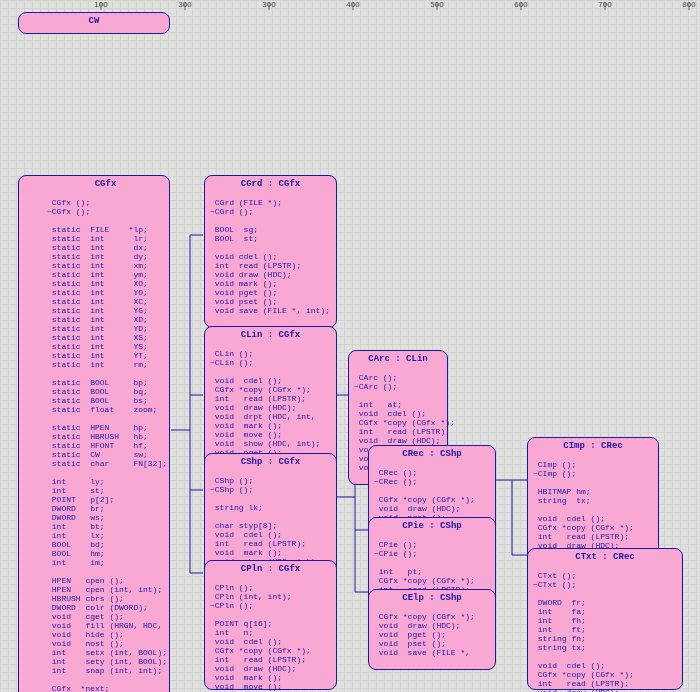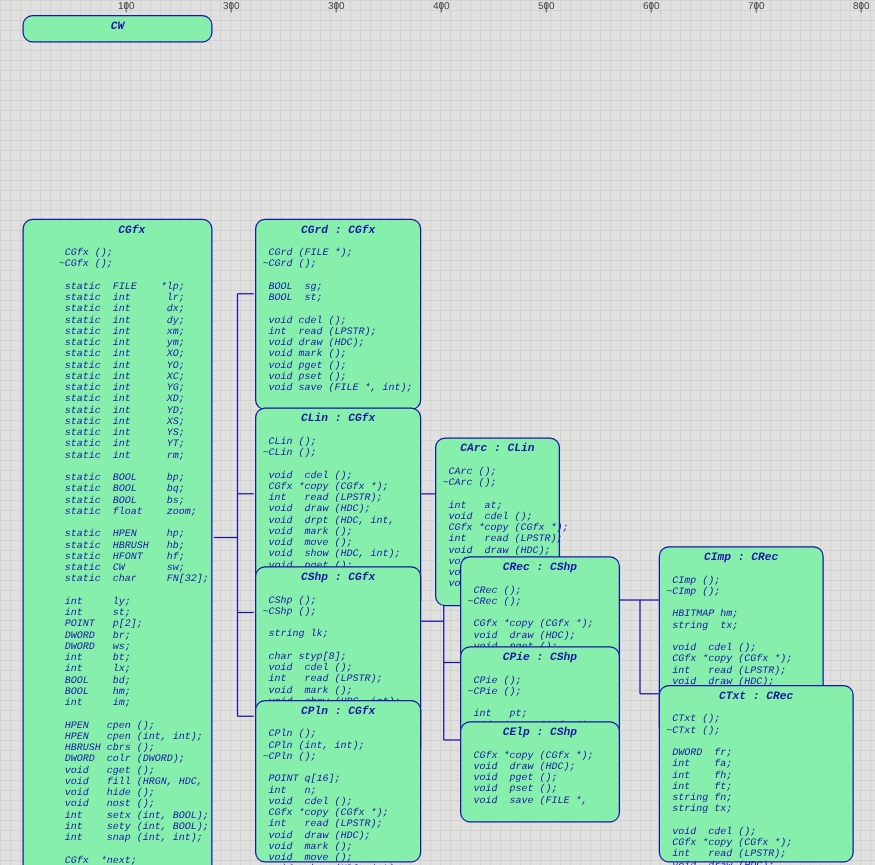--- a/index.html
+++ b/index.html
@@ -13,26 +13,25 @@
     background-size: 8px 8px;
     font-family: "Courier New", Courier, monospace;
     position: relative;
     overflow: hidden;
   }
   svg.rulers { position: absolute; inset: 0; width: 700px; height: 692px; pointer-events: none; }
   svg.connectors { position: absolute; inset: 0; width: 700px; height: 692px; pointer-events: none; }
 
   .node {
     position: absolute;
-    background: #86efac;
+    background: #f9a8d4;
     border: 1px solid #1a16a6;
     border-radius: 8px;
     box-sizing: border-box;
     padding: 3px 5px 4px 5px;
-    font-style: italic;
   }
   .node-title {
     text-align: center;
     color: #1a16a6;
     font-weight: bold;
     font-size: 9px;
     line-height: 11px;
     margin-bottom: 2px;
     white-space: pre;
   }
@@ -317,20 +316,20 @@
  int   read (LPSTR);
  void  draw (HDC);
  void  mark ();
  void  move ();
  void  show (HDC, int);
  void  pget ();
  void  pset ();
  void  save (FILE *,</pre>
 </div>
 
-<div class="node" style="left:368px; top:577px; width:128px;">
+<div class="node" style="left:368px; top:589px; width:128px;">
   <div class="node-title">CElp : CShp</div>
   <pre class="node-body"> CGfx *copy (CGfx *);
  void  draw (HDC);
  void  pget ();
  void  pset ();
  void  save (FILE *,</pre>
 </div>
 
 </body></html>

